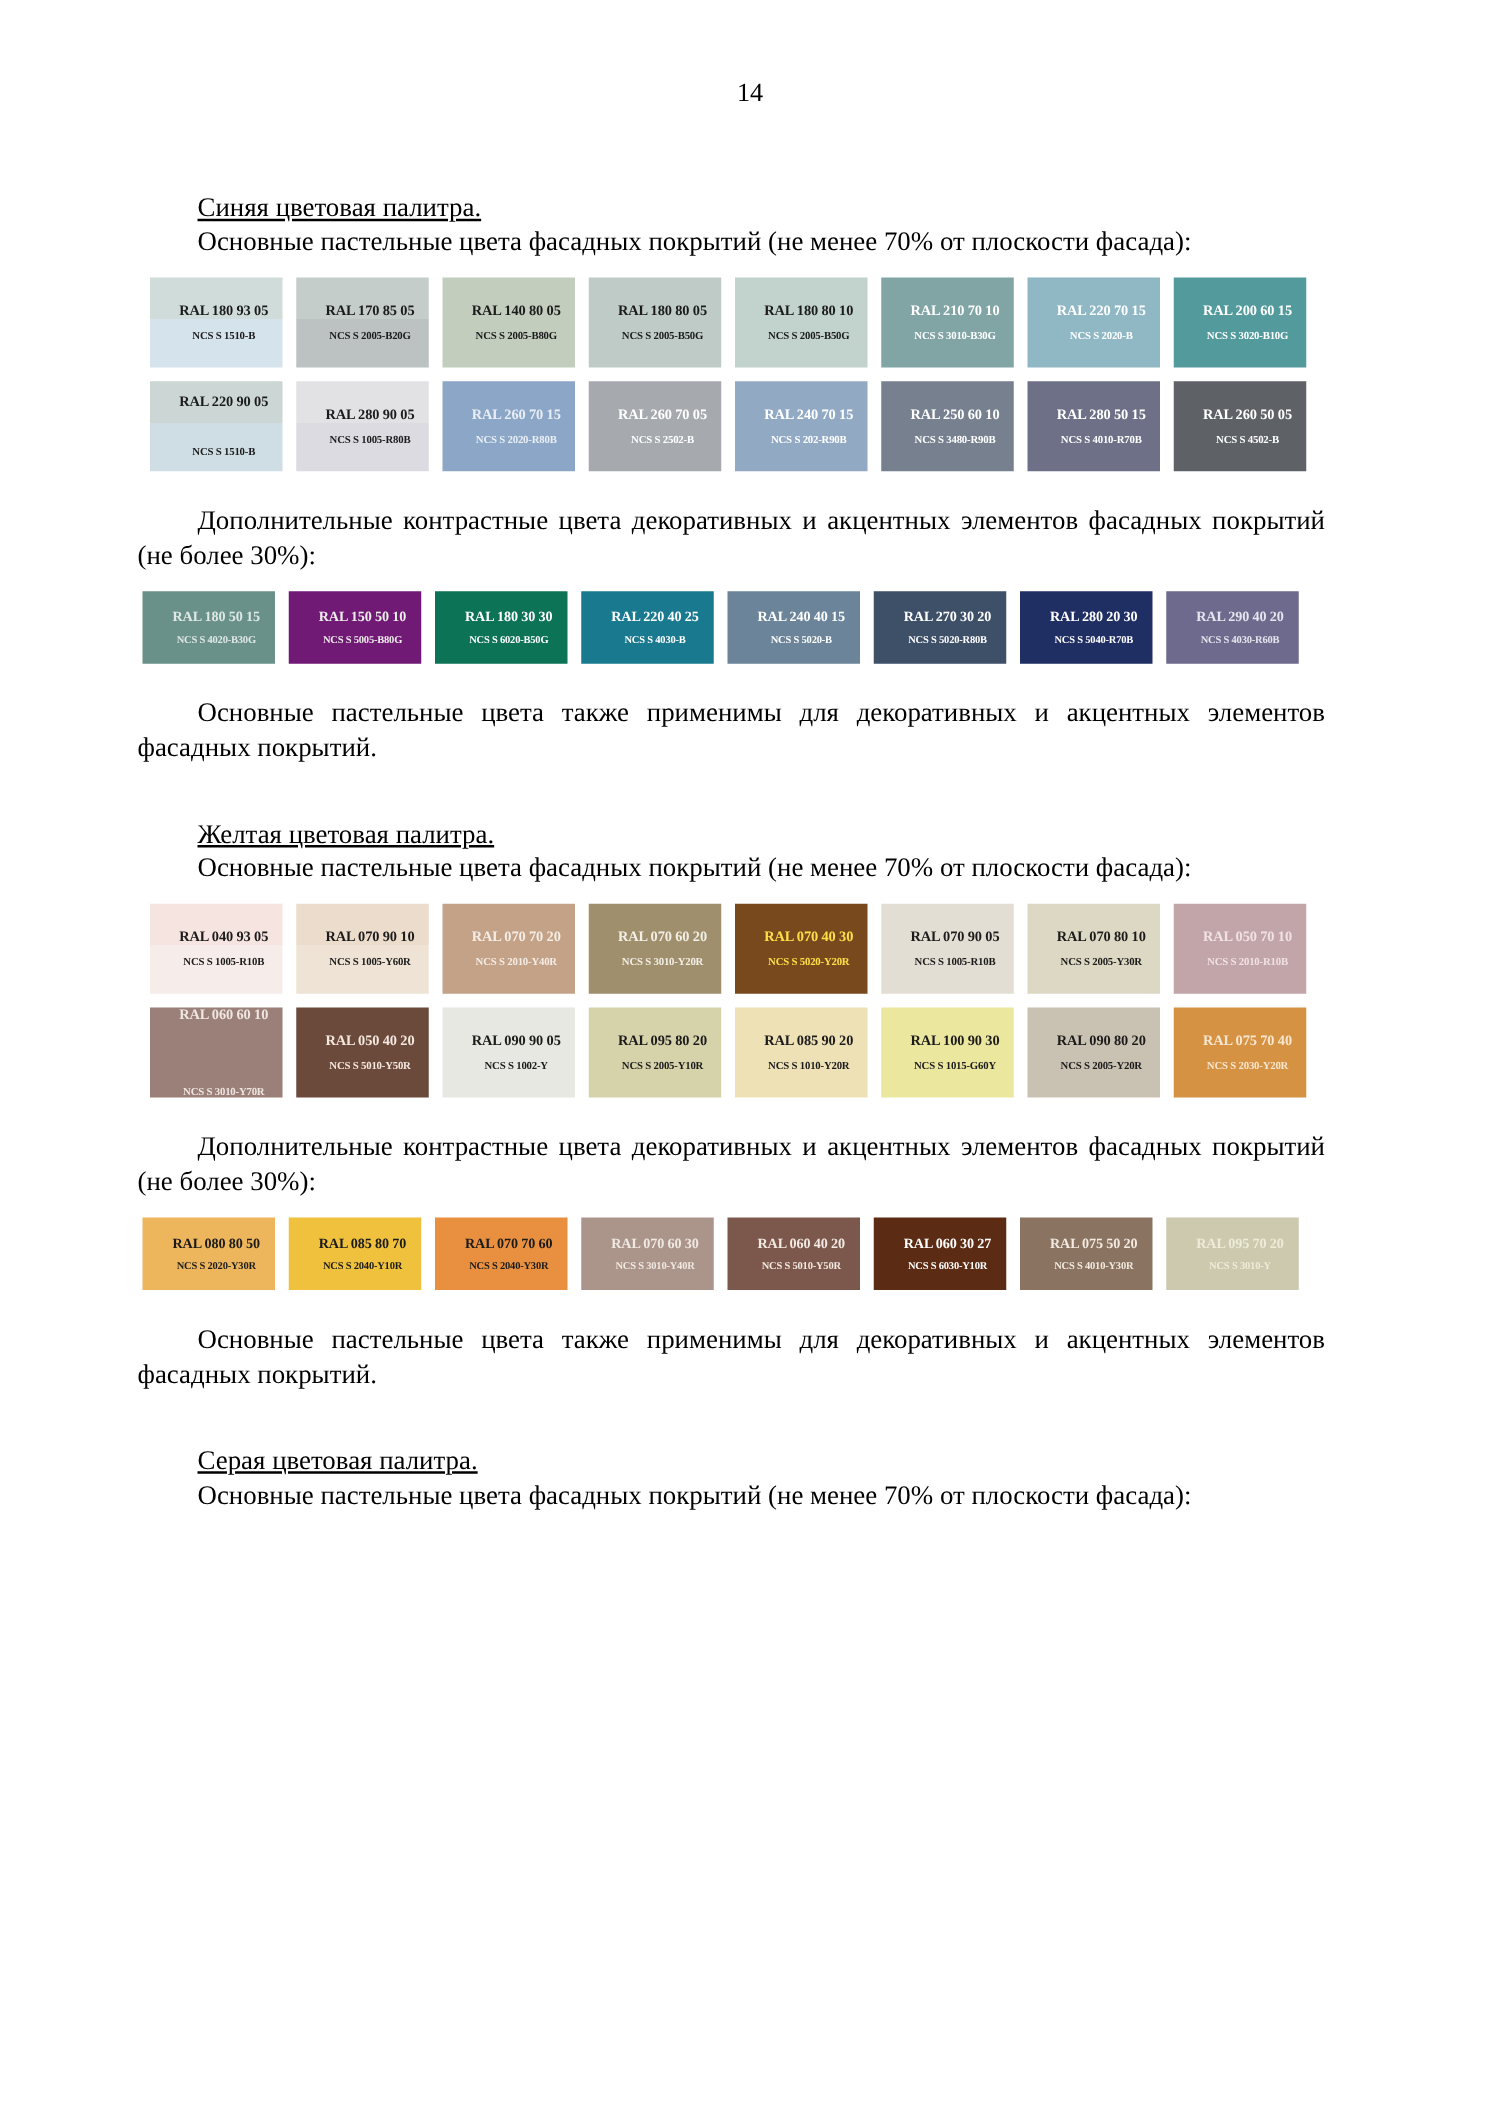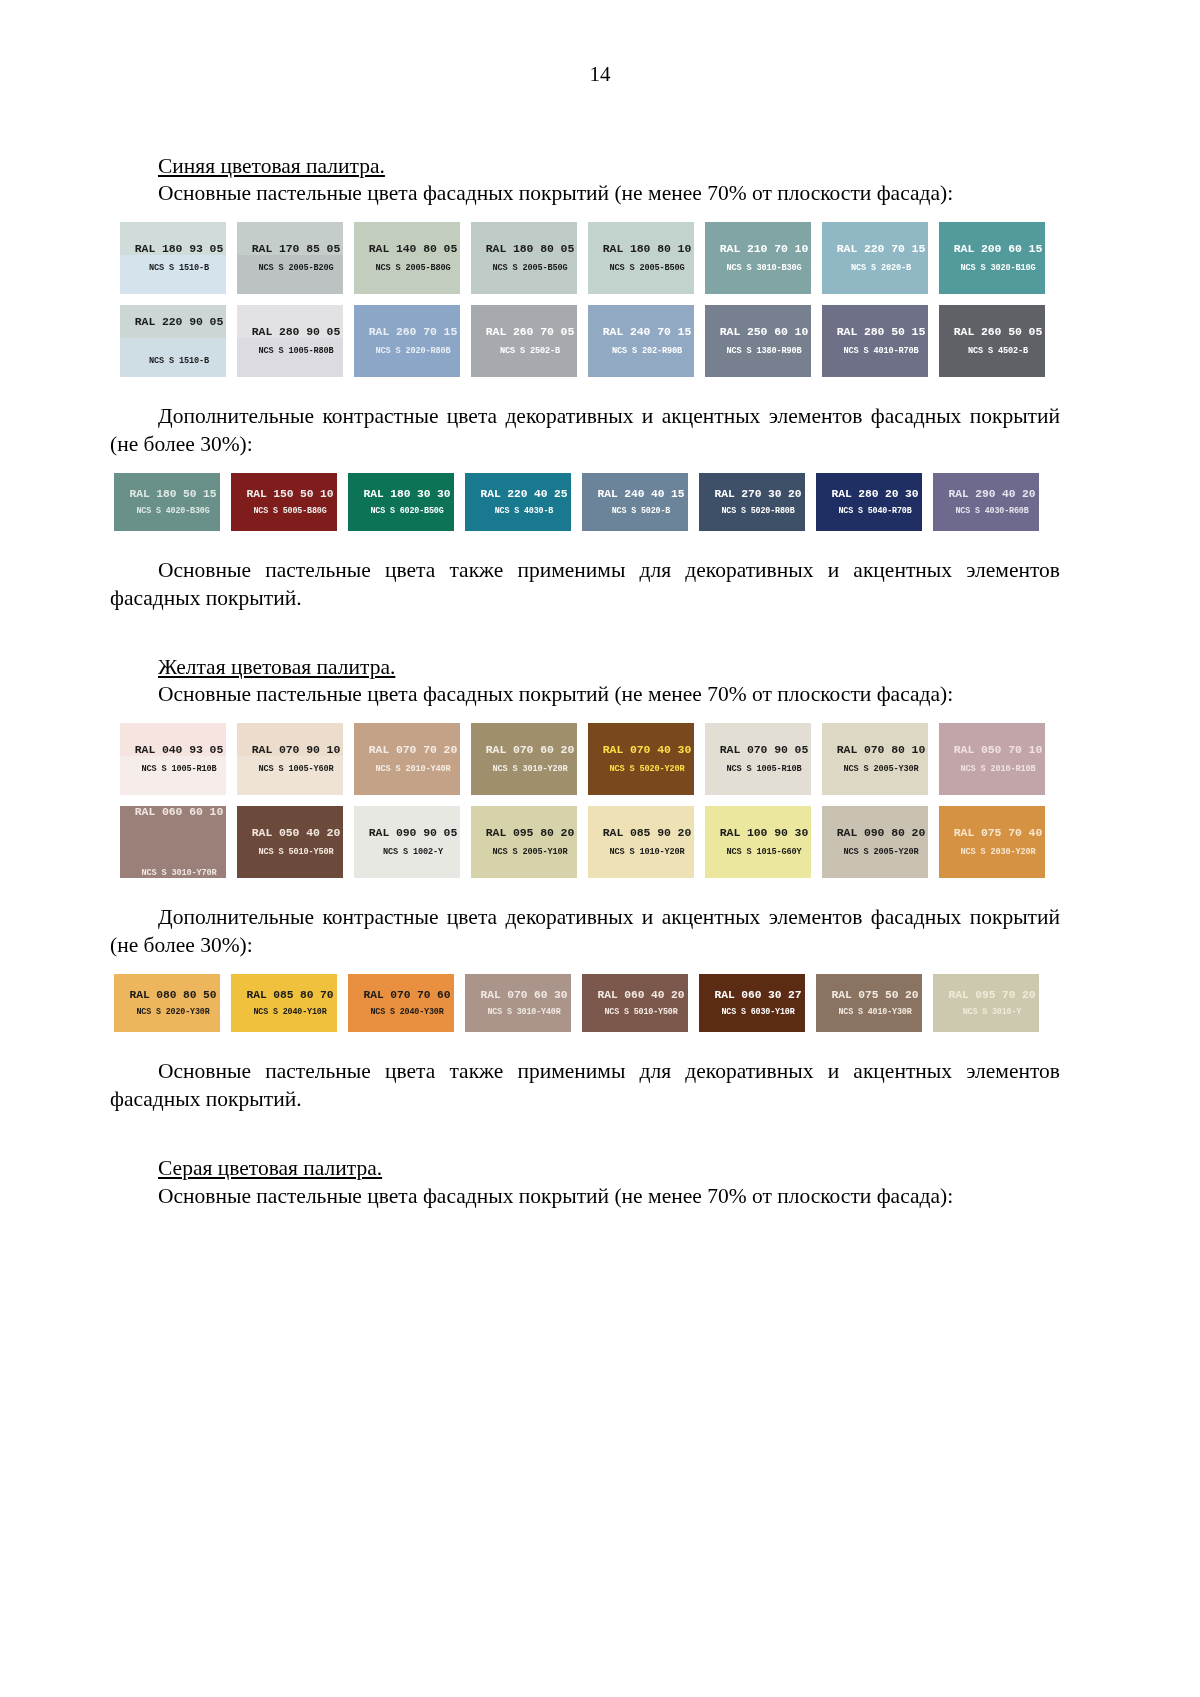--- a/index.html
+++ b/index.html
@@ -76,21 +76,21 @@
   }
   .swatch {
     width: 106px;
     height: 72px;
     box-sizing: border-box;
     position: relative;
     display: flex;
     flex-direction: column;
     justify-content: center;
     align-items: center;
-    font-family: Liberation Mono, monospace;
+    font-family: Liberation Serif, serif;
     overflow: hidden;
     padding-left: 12px;
   }
   .swatch .ral {
     font-size: 11.5px;
     font-weight: 700;
     letter-spacing: -0.1px;
     line-height: 1.1;
     white-space: nowrap;
   }
@@ -182,21 +182,21 @@
             <div class="swatch" style="background: rgb(166, 169, 173); color: rgb(255, 255, 255);">
               <div class="ral">RAL 260 70 05</div>
               <div class="ncs">NCS S 2502-B</div>
             </div>
             <div class="swatch" style="background: rgb(146, 169, 196); color: rgb(255, 255, 255);">
               <div class="ral">RAL 240 70 15</div>
               <div class="ncs">NCS S 202-R90B</div>
             </div>
             <div class="swatch" style="background: rgb(119, 128, 143); color: rgb(255, 255, 255);">
               <div class="ral">RAL 250 60 10</div>
-              <div class="ncs">NCS S 1380-R90B</div>
+              <div class="ncs">NCS S 3480-R90B</div>
             </div>
             <div class="swatch" style="background: rgb(109, 112, 134); color: rgb(255, 255, 255);">
               <div class="ral">RAL 280 50 15</div>
               <div class="ncs">NCS S 4010-R70B</div>
             </div>
             <div class="swatch" style="background: rgb(94, 97, 102); color: rgb(255, 255, 255);">
               <div class="ral">RAL 260 50 05</div>
               <div class="ncs">NCS S 4502-B</div>
             </div>
           </div>
@@ -204,21 +204,21 @@
 
       <div class="spacer-md"></div>
       <p class="para">Дополнительные контрастные цвета декоративных и акцентных элементов фасадных покрытий (не более 30%):</p>
 
       <div class="spacer-sm"></div>
       <div class="swatch-row grid-indent-2" id="blue-contrast">
           <div class="swatch compact" style="background: rgb(105, 145, 137); color: rgb(223, 232, 229);">
             <div class="ral">RAL 180 50 15</div>
             <div class="ncs">NCS S 4020-B30G</div>
           </div>
-          <div class="swatch compact" style="background: #7f1d1d; color: rgb(237, 237, 234);">
+          <div class="swatch compact" style="background: #701a75; color: rgb(237, 237, 234);">
             <div class="ral">RAL 150 50 10</div>
             <div class="ncs">NCS S 5005-B80G</div>
           </div>
           <div class="swatch compact" style="background: rgb(12, 115, 86); color: rgb(255, 255, 255);">
             <div class="ral">RAL 180 30 30</div>
             <div class="ncs">NCS S 6020-B50G</div>
           </div>
           <div class="swatch compact" style="background: rgb(24, 121, 143); color: rgb(255, 255, 255);">
             <div class="ral">RAL 220 40 25</div>
             <div class="ncs">NCS S 4030-B</div>

